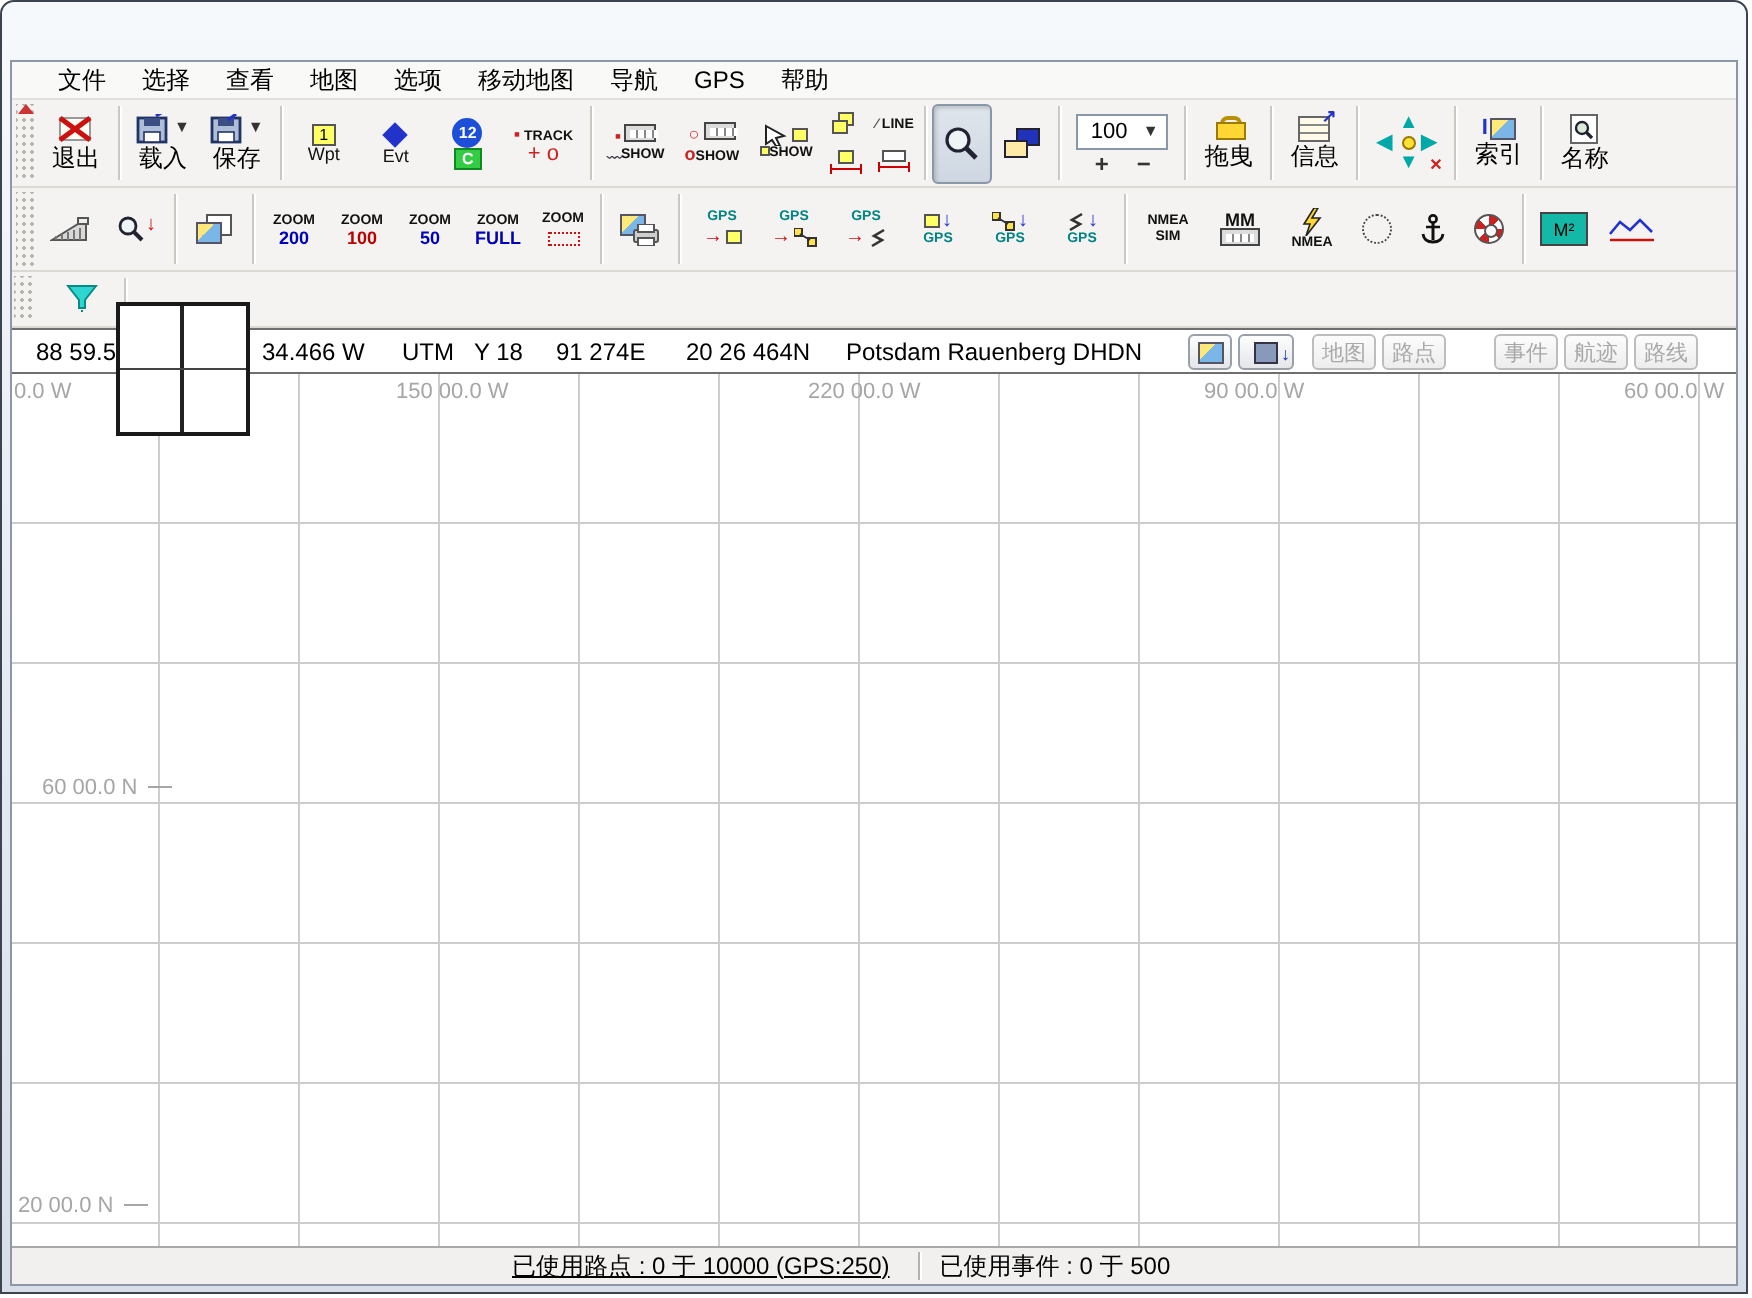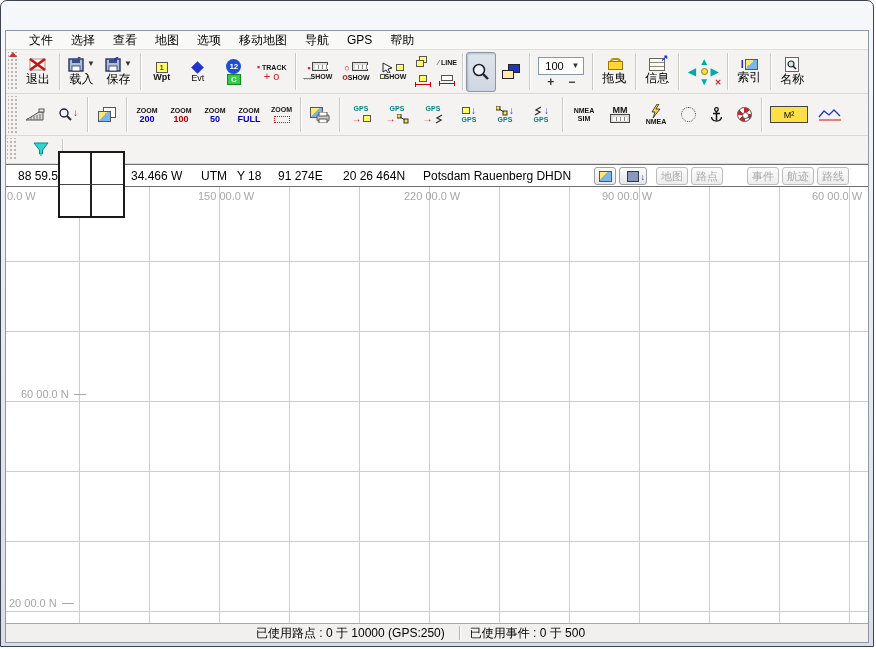--- a/index.html
+++ b/index.html
@@ -75,21 +75,21 @@
   .note-ico::after { content:"↗"; position:absolute; right:-4px; top:-6px; color:#2233cc; font-size:9px; font-weight:bold; }
   .pad { position:relative; width:30px; height:26px; }
   .pad span { position:absolute; font-size:10px; line-height:10px; color:#00a8a8; font-weight:bold; }
   .pad .up{left:11px;top:-2px;} .pad .down{left:11px;bottom:-2px;} .pad .left{left:0;top:8px;} .pad .right{right:0;top:8px;}
   .pad .dot{left:13px;top:9px;width:7px;height:7px;border-radius:50%;background:#ffe133;border:1px solid #997700;}
   .pad .x{right:-3px;bottom:-3px;color:#cc2222;font-size:8px;}
   .globe { width:15px; height:15px; border:1px dotted #444; border-radius:50%; }
   .buoy { position:relative; width:15px; height:15px; border-radius:50%; border:1px solid #555;
     background: conic-gradient(#cc2222 0 45deg,#fff 45deg 90deg,#cc2222 90deg 135deg,#fff 135deg 180deg,#cc2222 180deg 225deg,#fff 225deg 270deg,#cc2222 270deg 315deg,#fff 315deg); }
   .buoy::after { content:""; position:absolute; left:4px; top:4px; width:5px; height:5px; border-radius:50%; background:#fff; border:1px solid #555; }
-  .m2box { width:38px; height:17px; border:1px solid #444; background:#fde047; font-size:9px; display:flex; align-items:center; justify-content:center; }
+  .m2box { width:24px; height:17px; border:1px solid #444; background:#14b8a6; font-size:9px; display:flex; align-items:center; justify-content:center; }
   .cluster { display:grid; grid-template-columns: 24px 24px; grid-template-rows: 18px 18px; align-items:center; justify-items:center; }
   .funnel-btn { width:30px; height:24px; margin-left:4px; display:flex; align-items:center; justify-content:center; border-radius:3px; }
 
   
   .coordbar { position: relative; height: 23px; background: #fff; border-top: 1px solid #6f6f6f; border-bottom: 1px solid #6f6f6f; font-size: 12px; color: #000; }
   .coordbar span.tok { position: absolute; top: 4px; white-space: nowrap; }
   .mini-btn { position: absolute; top: 2px; height: 18px; border: 1px solid #9aa0a8; border-radius: 3px;
     background: linear-gradient(#fdfdfd,#e4e6ea); display: flex; align-items: center; justify-content: center; }
   .dis-btn { position: absolute; top: 2px; height: 18px; width: 32px; border: 1px solid #bdbdbd; border-radius: 3px;
     background: linear-gradient(#fcfcfc,#ededed); color: #a9a9a9; font-size: 11px; display: flex; align-items: center; justify-content: center; }
@@ -108,21 +108,21 @@
 
   
   .magwin { position: absolute; left: 52px; top: 120px; width: 67px; height: 67px;
     background: #fff; border: 2px solid #1a1a1a; z-index: 20; }
   .magwin .vline { position: absolute; left: 30px; top: 0; bottom: 0; width: 2px; background: #222; }
   .magwin .hline { position: absolute; left: 0; right: 0; top: 31px; height: 1px; background: #444; }
 
   
   .statusbar { height: 19px; background: #f1f0ee; border-top: 1px solid #a8a8a8;
     display: flex; align-items: center; font-size: 12px; color: #000; }
-  .statusbar .cell1 { padding-left: 250px; }
+  .statusbar .cell1 { padding-left: 250px; text-decoration: underline; }
   .statusbar .vsep { width: 1px; height: 14px; background: #b5b2ac; box-shadow: 1px 0 0 #fff; margin: 0 10px 0 14px; }
 
   svg { display: block; }
 </style>
 </head>
 <body>
 
 <div class="window">
 
 
@@ -176,21 +176,21 @@
             <path d="M13 0 L9 3" stroke="#2233cc" stroke-width="1.6"></path>
           </svg>
           <span style="font-size:8px;color:#333;margin:2px 0 0 2px;">▼</span>
         </div>
         <span class="lbl">保存</span>
       </div>
       <div class="sep"></div>
 
       <div class="btn">
         <span class="sq-y">1</span>
-        <span class="mini" style="font-size:9px;font-weight:bold;">Wpt</span>
+        <span class="mini" style="font-size:9px;font-weight:normal;">Wpt</span>
       </div>
       <div class="btn">
         <span class="diamond"></span>
         <span class="mini" style="font-size:9px;font-weight:normal;">Evt</span>
       </div>
       <div class="btn">
         <span class="circle12">12</span>
         <span class="rect-c">C</span>
       </div>
       <div class="btn">

